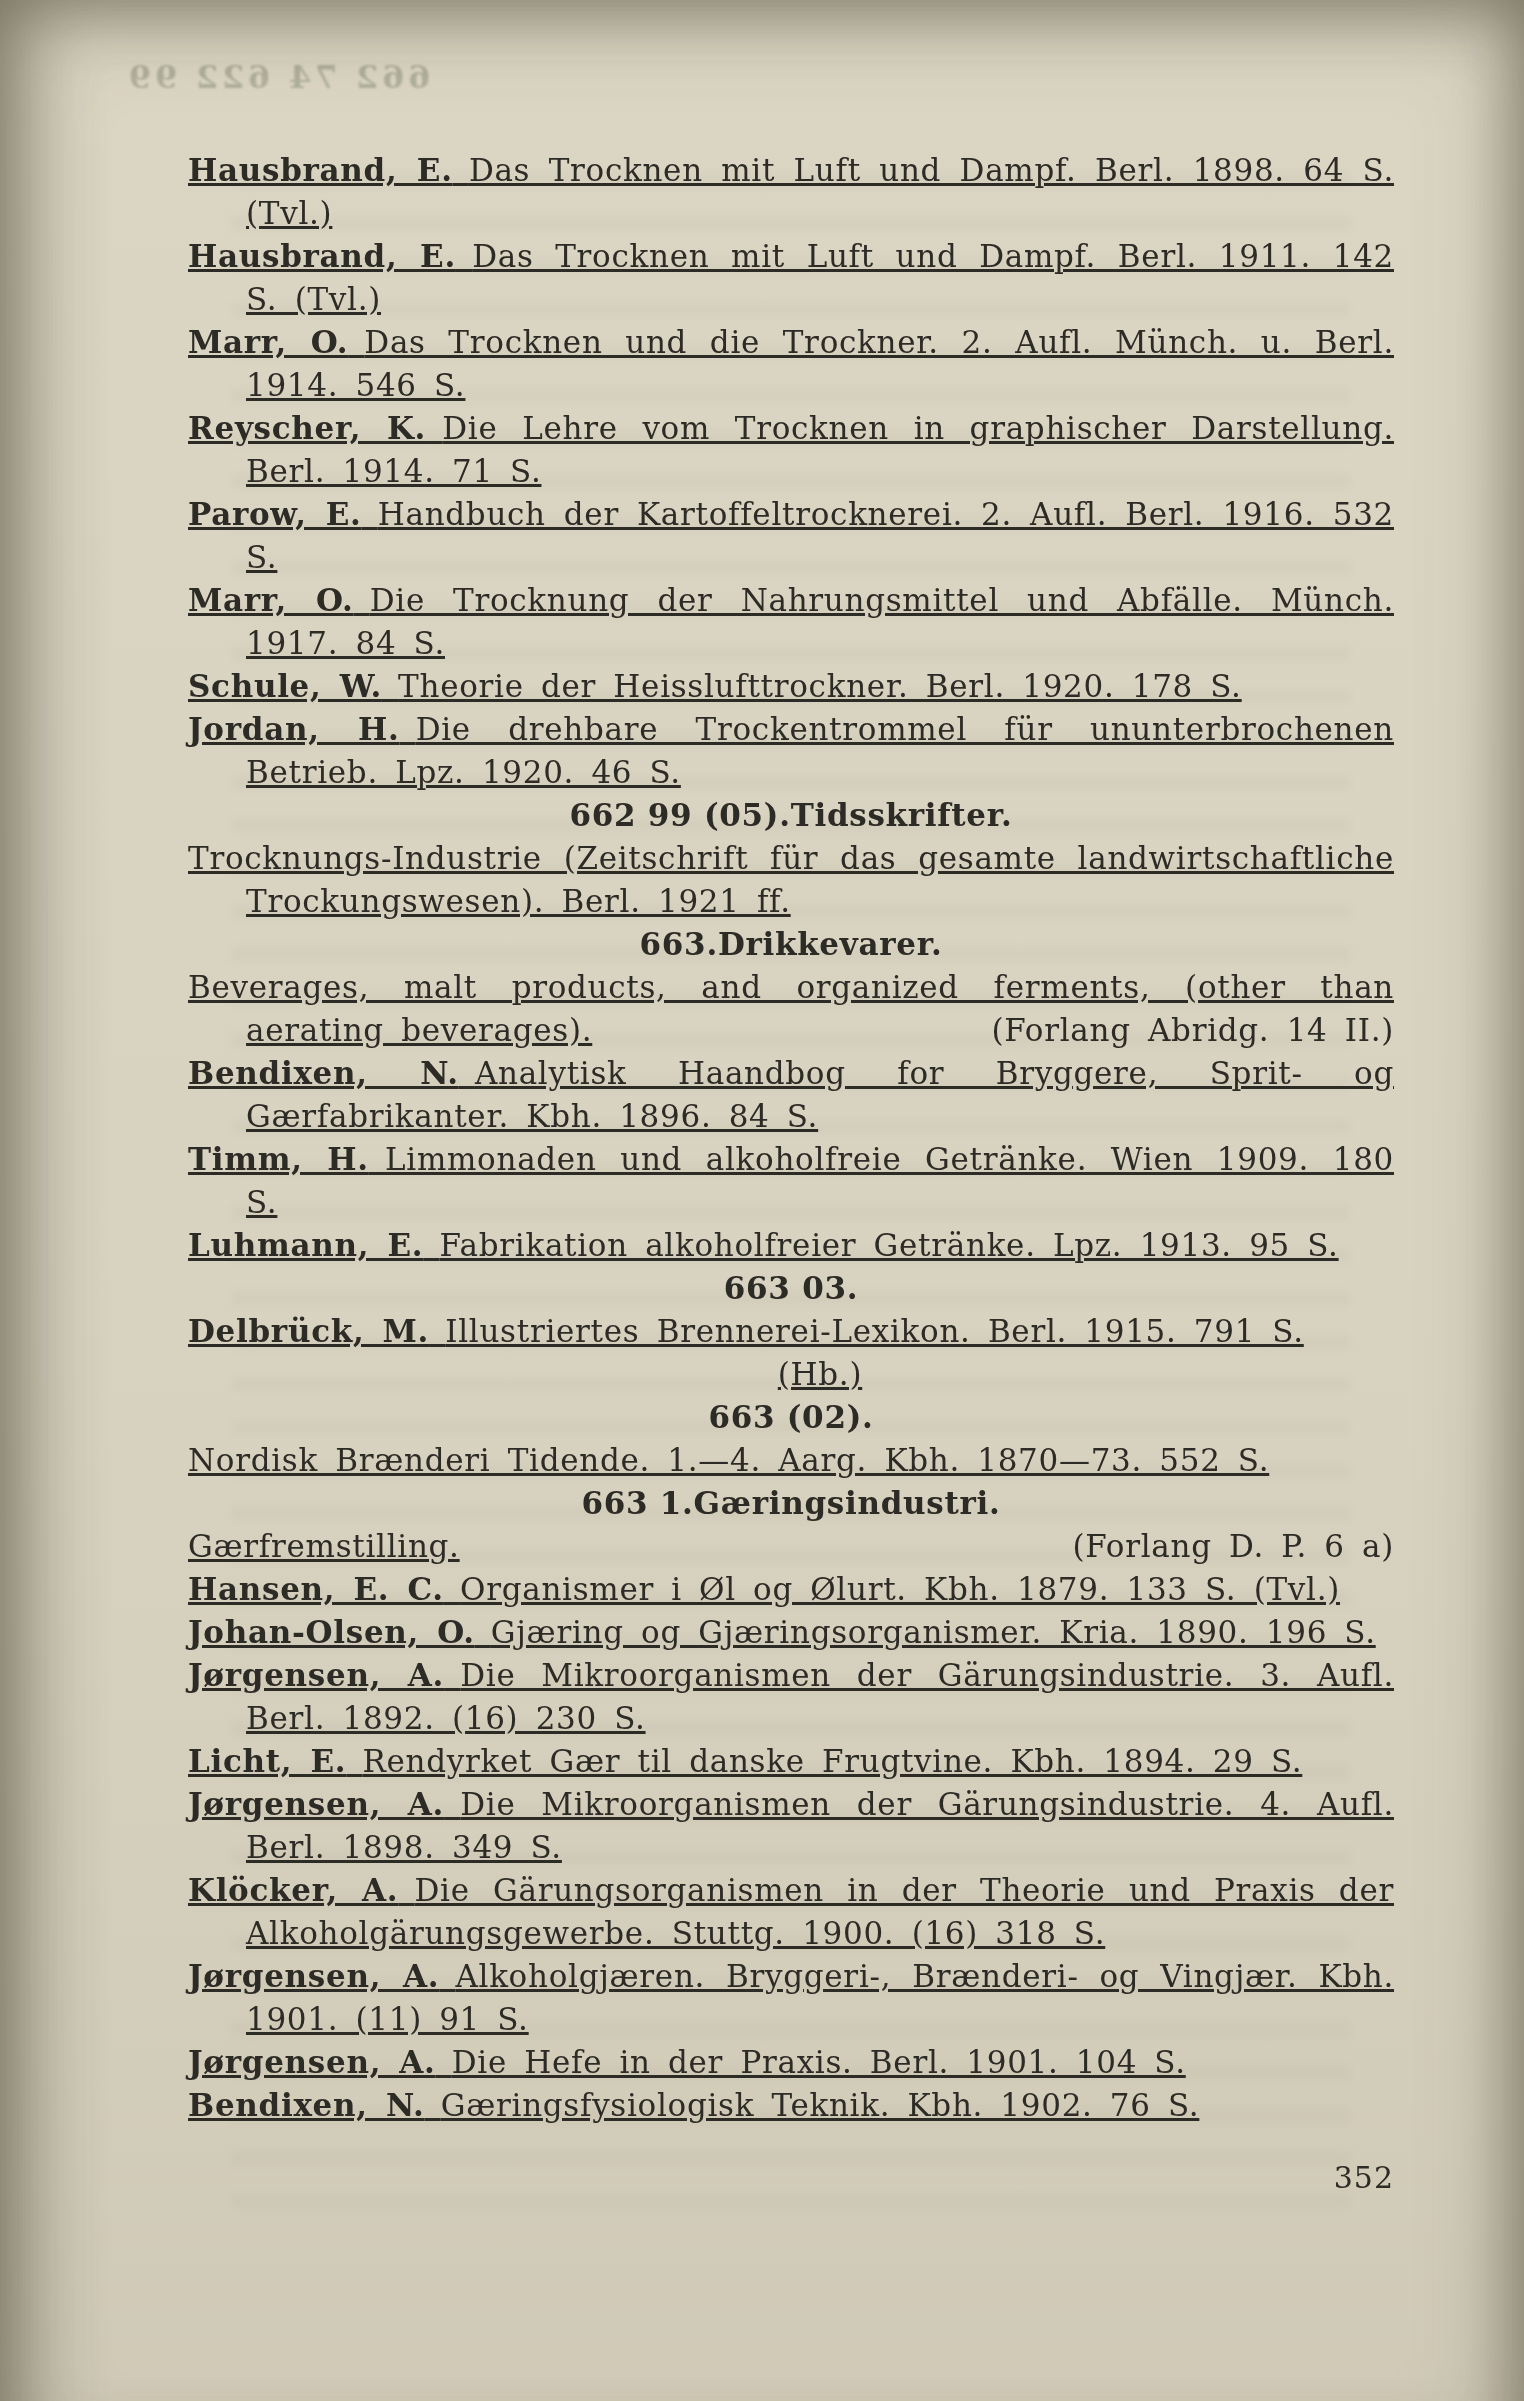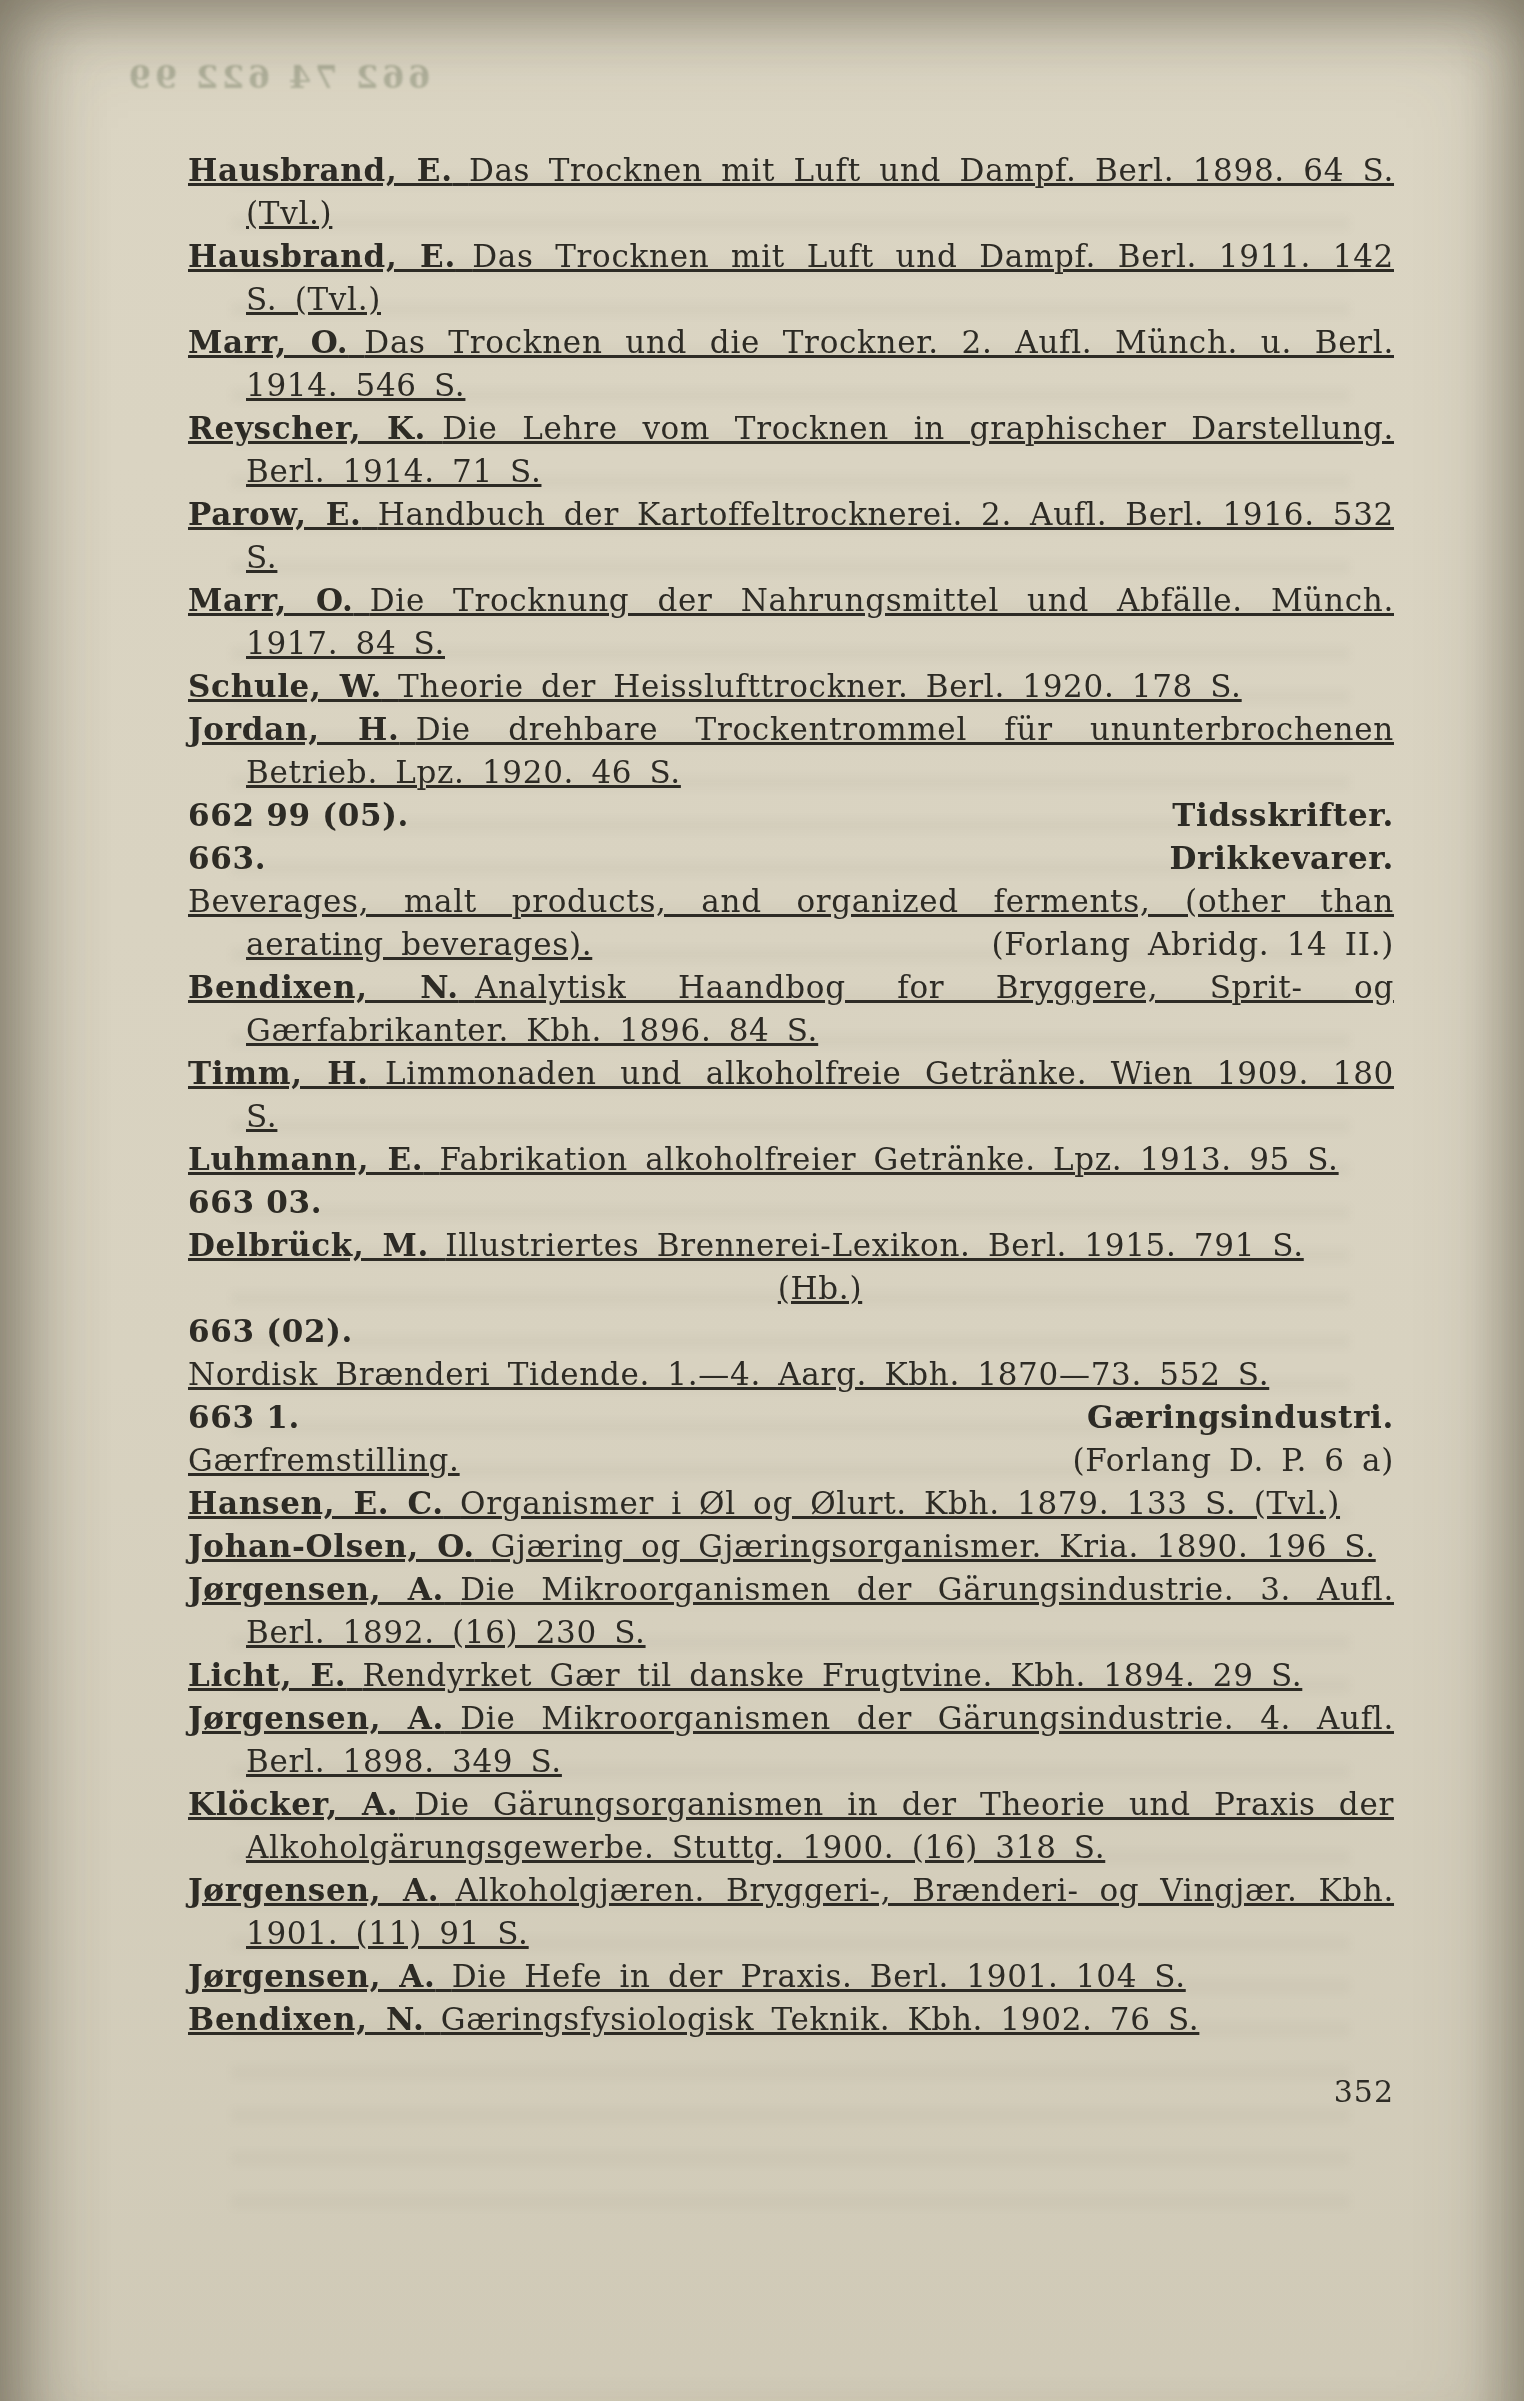--- a/index.html
+++ b/index.html
@@ -55,21 +55,21 @@
     letter-spacing: 0.7px;
     word-spacing: 6.7px;
     text-align: justify;
     padding-left: 58px;
     text-indent: -58px;
     text-decoration: underline;
   }
   .bib b { font-weight: bold; }
   .heading {
     display: flex;
-    justify-content: space-between;
+    justify-content: center;
     font-size: 31px;
     line-height: 43px;
     letter-spacing: 0.7px;
     font-weight: bold;
     margin: 0;
   }
   .tail-inline { float: right; text-indent: 0; }
   .tail-block { display: block; text-align: center; text-indent: 0; }
   .page-number {
     margin-top: 29px;
@@ -105,20 +105,21 @@
         <p class="bib"><b>Marr, O.</b> <span>Das Trocknen und die Trockner. 2. Aufl. Münch. u. Berl. 1914. 546 S.</span></p>
         <p class="bib"><b>Reyscher, K.</b> <span>Die Lehre vom Trocknen in graphischer Darstellung. Berl. 1914. 71 S.</span></p>
         <p class="bib"><b>Parow, E.</b> <span>Handbuch der Kartoffeltrocknerei. 2. Aufl. Berl. 1916. 532 S.</span></p>
         <p class="bib"><b>Marr, O.</b> <span>Die Trocknung der Nahrungsmittel und Abfälle. Münch. 1917. 84 S.</span></p>
         <p class="bib"><b>Schule, W.</b> <span>Theorie der Heisslufttrockner. Berl. 1920. 178 S.</span></p>
         <p class="bib"><b>Jordan, H.</b> <span>Die drehbare Trockentrommel für ununterbrochenen Betrieb. Lpz. 1920. 46 S.</span></p>
         <div class="heading">
           <span>662 99 (05).</span>
           <span>Tidsskrifter.</span>
         </div>
+        <p class="bib"><span>Trocknungs-Industrie (Zeitschrift für das gesamte landwirtschaftliche Trockungswesen). Berl. 1921 ff.</span></p>
         <div class="heading">
           <span>663.</span>
           <span>Drikkevarer.</span>
         </div>
         <p class="bib"><span>Beverages, malt products, and organized ferments, (other than aerating beverages).</span><span class="tail-inline">(Forlang Abridg. 14 II.)</span></p>
         <p class="bib"><b>Bendixen, N.</b> <span>Analytisk Haandbog for Bryggere, Sprit- og Gærfabrikanter. Kbh. 1896. 84 S.</span></p>
         <p class="bib"><b>Timm, H.</b> <span>Limmonaden und alkoholfreie Getränke. Wien 1909. 180 S.</span></p>
         <p class="bib"><b>Luhmann, E.</b> <span>Fabrikation alkoholfreier Getränke. Lpz. 1913. 95 S.</span></p>
         <div class="heading">
           <span>663 03.</span>

